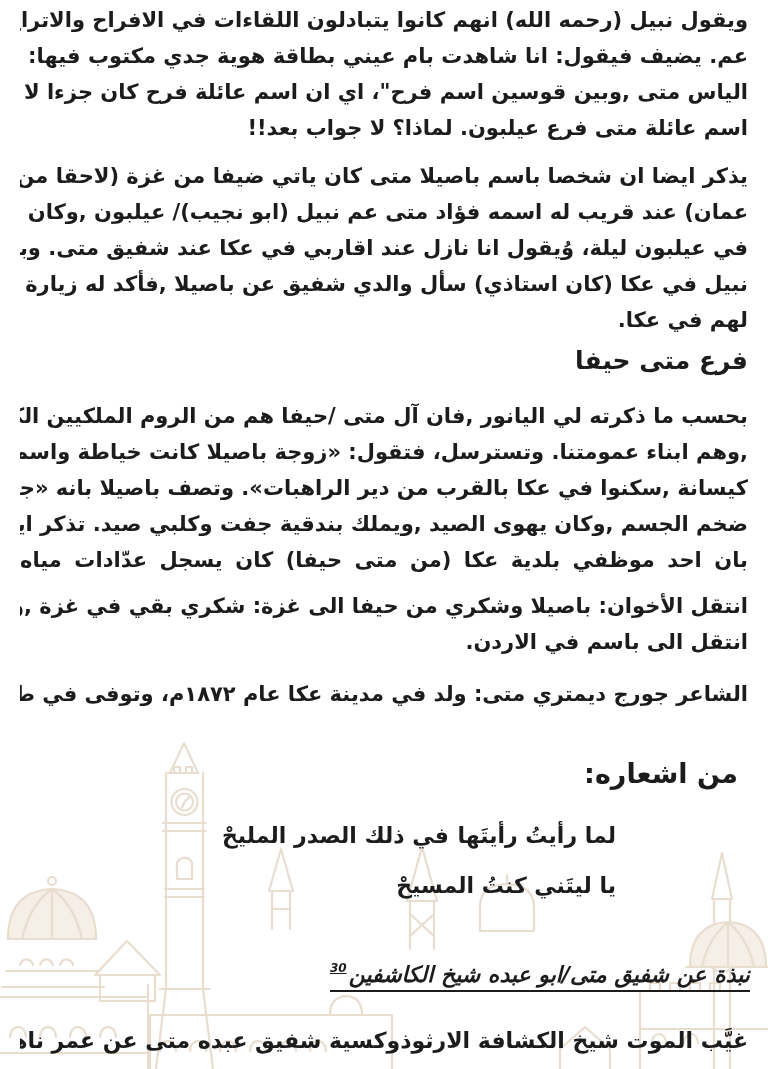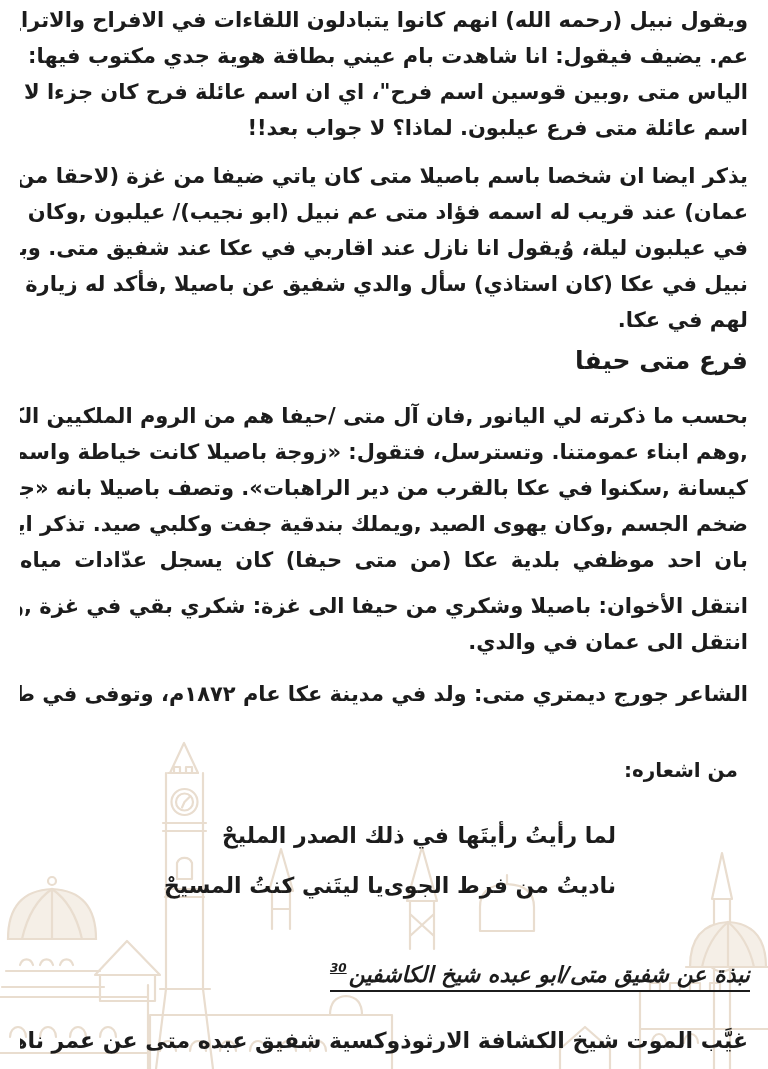--- a/index.html
+++ b/index.html
@@ -20,21 +20,21 @@
     white-space:nowrap;overflow:hidden;
     direction:rtl;
   }
   .bl.last{text-align-last:right;white-space:normal;}
   .h1{
     position:absolute;right:20px;direction:rtl;
     font-size:25px;font-weight:bold;text-align:right;
   }
   .poem-label{
     position:absolute;right:30px;direction:rtl;
-    font-size:20px;font-weight:bold;
+    font-size:27px;font-weight:bold;
   }
   .poem{
     position:absolute;top:810px;right:152px;left:222px;direction:rtl;
   }
   .verse{
     display:flex;justify-content:space-between;align-items:center;
     height:50px;direction:rtl;
   }
   .hemistich{font-size:22px;font-weight:bold;white-space:nowrap;}
   .h2{
@@ -123,36 +123,35 @@
   <div class="block" style="top:398px">
     <div class="bl">بحسب ما ذكرته لي اليانور ,فان آل متى /حيفا هم من الروم الملكيين الكاثوليك</div>
     <div class="bl">,وهم ابناء عمومتنا. وتسترسل، فتقول:  «زوجة باصيلا كانت خياطة واسمها</div>
     <div class="bl">كيسانة ,سكنوا في عكا بالقرب من دير الراهبات». وتصف باصيلا بانه «جهاماني»</div>
     <div class="bl">ضخم الجسم  ,وكان يهوى الصيد ,ويملك بندقية جفت وكلبي صيد. تذكر ايضا</div>
     <div class="bl last">بان احد موظفي بلدية عكا (من متى حيفا) كان يسجل عدّادات مياه البيوت.</div>
   </div>
 
   <div class="block" style="top:588px">
     <div class="bl">انتقل الأخوان: باصيلا وشكري من حيفا الى غزة: شكري بقي في غزة ,وباصيلا</div>
-    <div class="bl last">انتقل الى عمان في والدي.</div>
+    <div class="bl last">انتقل الى باسم في الاردن.</div>
   </div>
 
   <div class="block" style="top:676px">
     <div class="bl">الشاعر جورج ديمتري متى: ولد في مدينة عكا عام ١٨٧٢م، وتوفى في طبريا ،</div>
   </div>
 
   <div class="poem-label" style="top:758px">من اشعاره:</div>
 
   <div class="poem">
     <div class="verse">
       <span class="hemistich">لما رأيتُ رأيتَها</span>
       <span class="hemistich">في ذلك الصدر المليحْ</span>
     </div>
     <div class="verse">
-      <span class="hemistich">ناديتُ من فرط الجوى</span>
       <span class="hemistich">يا ليتَني كنتُ المسيحْ</span>
     </div>
   </div>
 
   <div class="h2">
     <span class="h2-inner">
       <span>نبذة عن شفيق متى/ابو عبده شيخ الكاشفين</span><sup>30</sup>
     </span>
   </div>
 

